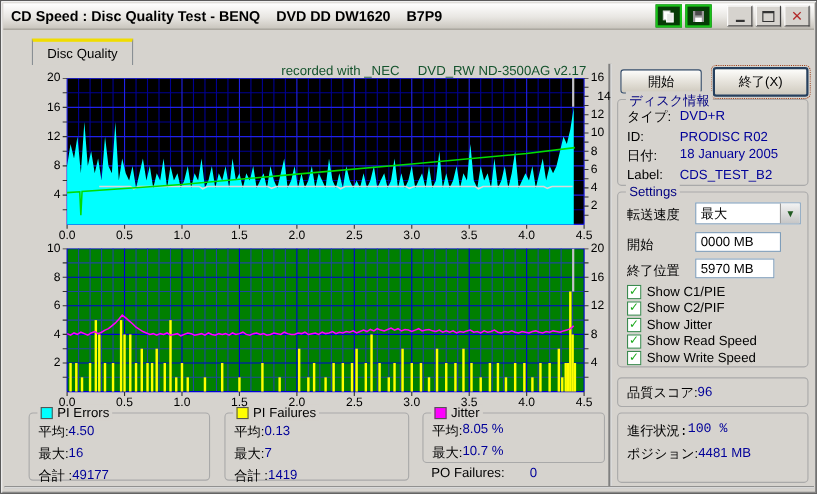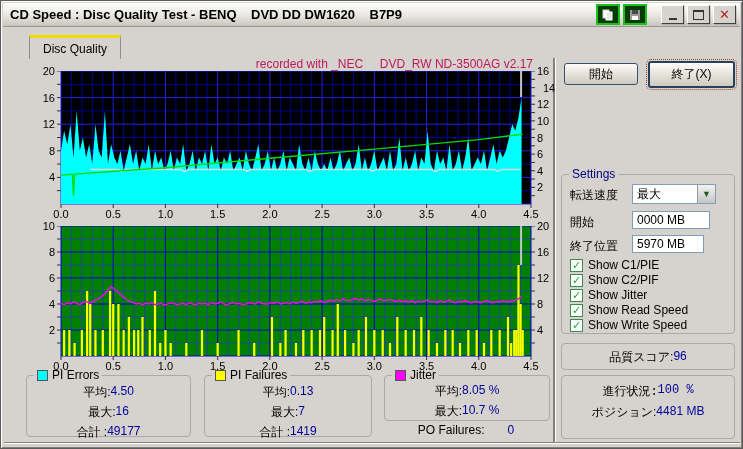--- a/index.html
+++ b/index.html
@@ -17,30 +17,30 @@
           box-shadow:1px 1px 0 #00000022;display:flex;align-items:center;justify-content:center;
           font-size:11px;font-weight:bold;color:#222;line-height:1;}
   .sysbtn.close{color:#b22a2a;font-size:13px;}
   #minbtn span{display:block;width:8px;height:2px;background:#333;margin-top:9px;}
   #maxbtn span{display:block;width:9px;height:7px;border:1px solid #333;border-top:2px solid #333;}
   
   #tab{left:28px;top:34px;height:21px;padding:0 13px;background:#d6d3ce;
        border:1px solid #898f94;border-bottom:none;border-top:3px solid #f0dc00;
        font-size:12px;color:#000;display:flex;align-items:center;}
   
-  #note{left:200px;top:56px;width:332px;text-align:right;font-size:12px;color:#be185d;white-space:pre;}
+  #note{left:200px;top:56px;width:332px;text-align:right;font-size:12px;color:#14532d;white-space:pre;}
   .ticklab{position:absolute;font-size:11px;color:#000;line-height:12px;}
   
   #vdivider{left:552px;top:57px;width:2px;height:384px;background:#808080;border-right:1px solid #fff;}
   #hgroove{left:3px;top:441px;width:736px;height:1px;background:#808080;border-bottom:1px solid #fff;}
   
   .gbox{position:absolute;border:1px solid #a9a9a9;border-radius:4px;}
   .gbox-title{position:absolute;top:-8px;left:7px;background:#d6d3ce;padding:0 3px;font-size:12px;display:flex;align-items:center;gap:4px;}
   .swatch{width:9px;height:9px;border:1px solid #555;display:inline-block;}
-  .lrow{display:flex;justify-content:center;font-size:12px;padding:0 8px;color:#000;}
+  .lrow{display:flex;justify-content:flex-start;font-size:12px;padding:0 8px;color:#000;}
   .val{color:#000099;}
   
   .pbtn{position:absolute;font-size:12px;color:#000;background:linear-gradient(180deg,#fdfdfb 0%,#e8e5de 45%,#cfcabe 100%);
         border:1px solid #38506e;border-radius:3px;display:flex;align-items:center;justify-content:center;}
   #exit-btn{outline:1px dotted #a04018;outline-offset:1px;border-width:2px;border-color:#26405e;}
   .rp-label{font-size:12px;color:#000;}
   .navy{color:#000080;}
   .field{position:absolute;background:#fff;border:1px solid #7f9db9;font-size:12px;color:#000;
          display:flex;align-items:center;padding:0 4px;box-sizing:border-box;}
   #combo{padding:0;}
@@ -407,25 +407,44 @@
     <span class="val">0</span>
   </div>
 
   <div class="pbtn" style="left:563px;top:62px;width:72px;height:20px;">
     <span>開始</span>
   </div>
   <div class="pbtn" id="exit-btn" style="left:647px;top:60px;width:83px;height:23px;">
     <span>終了(X)</span>
   </div>
 
+  <div class="gbox" style="left:560px;top:89px;width:172px;height:77px;">
+    <span class="gbox-title navy">ディスク情報</span>
+    <div class="lrow" style="margin-top:7px;justify-content:flex-start;">
+      <span style="width:48px">タイプ:</span>
+      <span class="val">DVD+R</span>
+    </div>
+    <div class="lrow" style="margin-top:2px;justify-content:flex-start;">
+      <span style="width:48px">ID:</span>
+      <span class="val">PRODISC R02</span>
+    </div>
+    <div class="lrow" style="margin-top:2px;justify-content:flex-start;">
+      <span style="width:48px">日付:</span>
+      <span class="val">18 January 2005</span>
+    </div>
+    <div class="lrow" style="margin-top:2px;justify-content:flex-start;">
+      <span style="width:48px">Label:</span>
+      <span class="val">CDS_TEST_B2</span>
+    </div>
+  </div>
 
   <div class="gbox" style="left:560px;top:173px;width:172px;height:158px;">
     <span class="gbox-title navy">Settings</span>
     <span class="abs rp-label" style="left:8px;top:12px;">転送速度</span>
-    <div class="field" id="combo" style="left:70px;top:9px;width:84px;height:20px;">
+    <div class="field" id="combo" style="left:70px;top:9px;width:96px;height:20px;">
       <span class="cval">最大</span>
       <span class="cbtn">▼</span>
     </div>
     <span class="abs rp-label" style="left:8px;top:39px;">開始</span>
     <div class="field" style="left:70px;top:36px;width:78px;height:18px;">
       <span>0000 MB</span>
     </div>
     <span class="abs rp-label" style="left:8px;top:63px;">終了位置</span>
     <div class="field" style="left:70px;top:60px;width:72px;height:18px;">
       <span>5970 MB</span>

